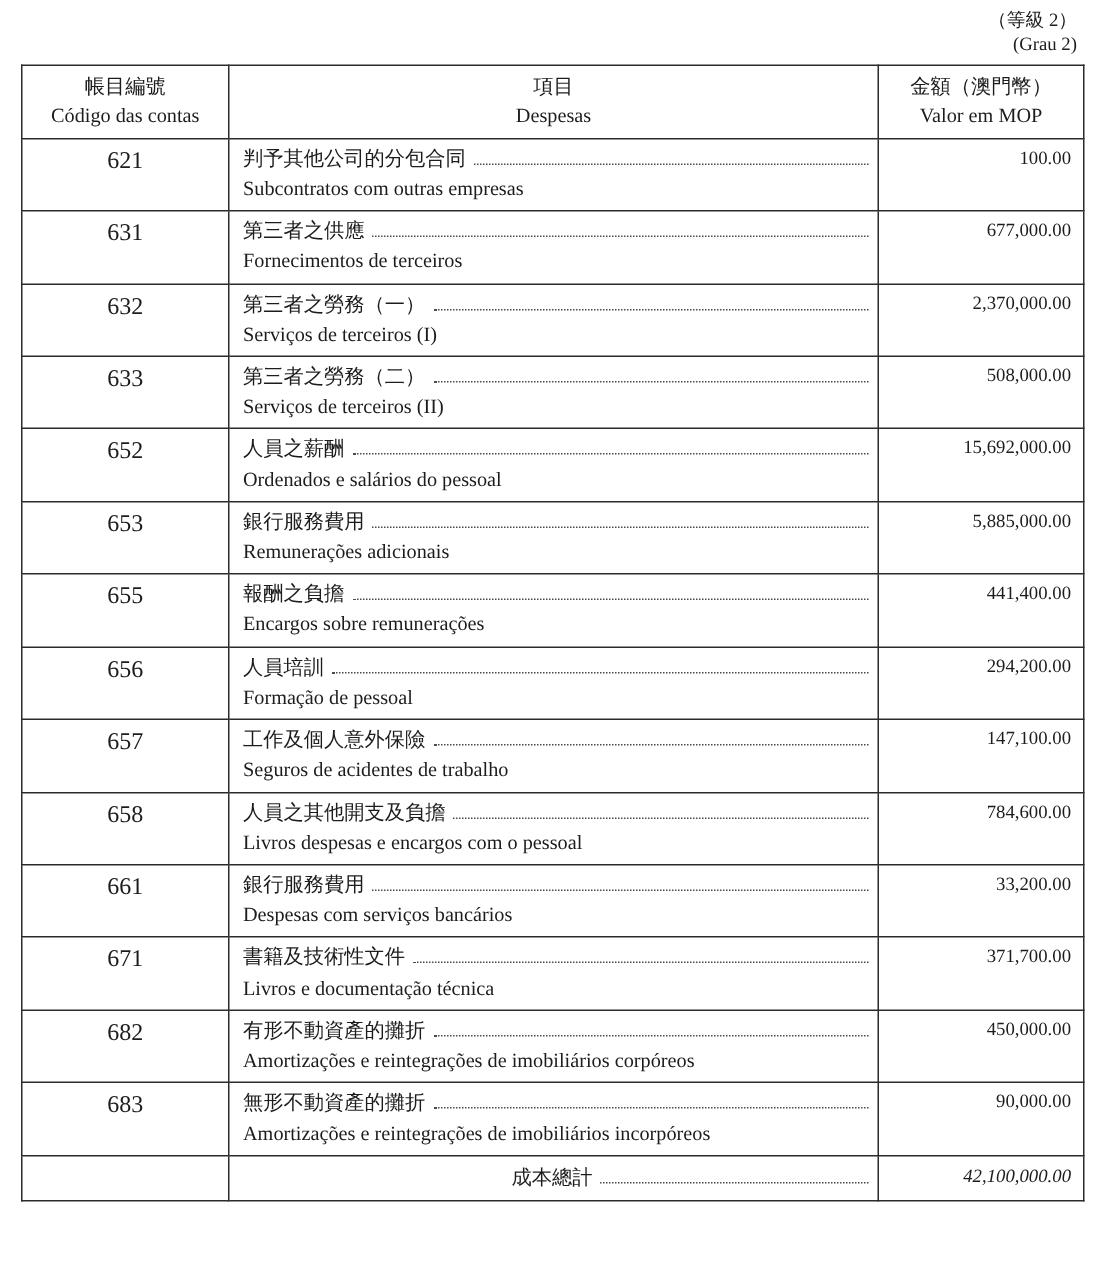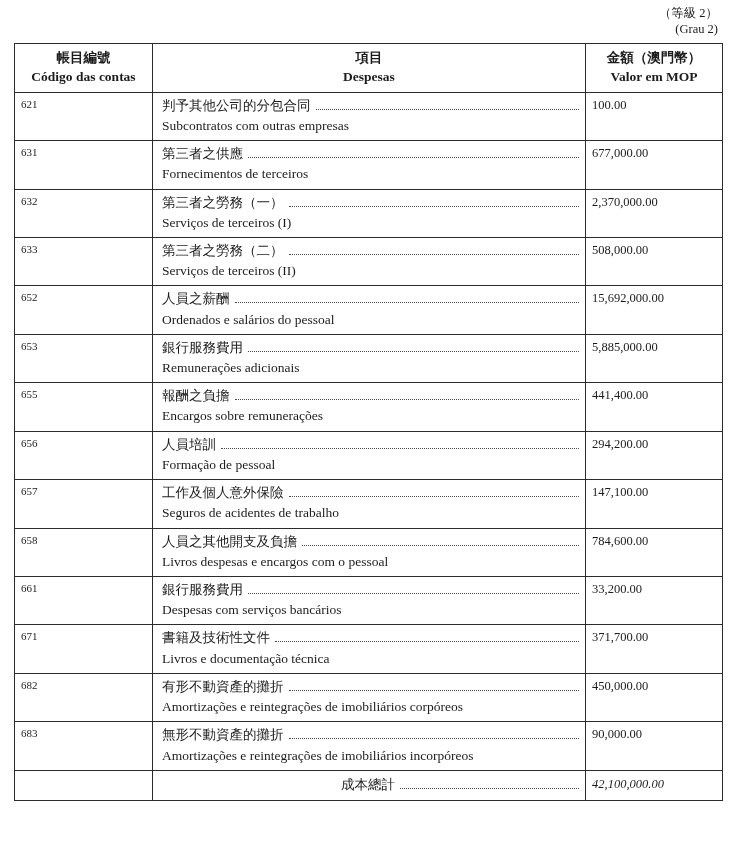--- a/index.html
+++ b/index.html
@@ -34,38 +34,38 @@
   .accounts-table td {
     border: 1px solid #2b2b2b;
     vertical-align: top;
     padding: 4px 6px 5px 6px;
   }
   col.w-code   { width: 138px; }
   col.w-item   { width: 433px; }
   col.w-amount { width: 137px; }
 
   thead th {
-    font-weight: bold;
+    font-weight: normal;
     text-align: center;
     font-size: 13.5px;
     line-height: 1.45;
     padding: 5px 4px 6px 4px;
   }
 
   td.col-code {
-    text-align: left;
-    font-size: 11px;
+    text-align: center;
+    font-size: 16px;
     line-height: 1.35;
   }
   td.col-item {
     padding-left: 9px;
     padding-right: 5px;
   }
   td.col-amount {
-    text-align: left;
+    text-align: right;
     font-size: 12.5px;
     line-height: 1.4;
     padding-right: 8px;
   }
 
   .line-zh {
     display: flex;
     align-items: baseline;
     font-size: 13.5px;
     line-height: 1.35;

